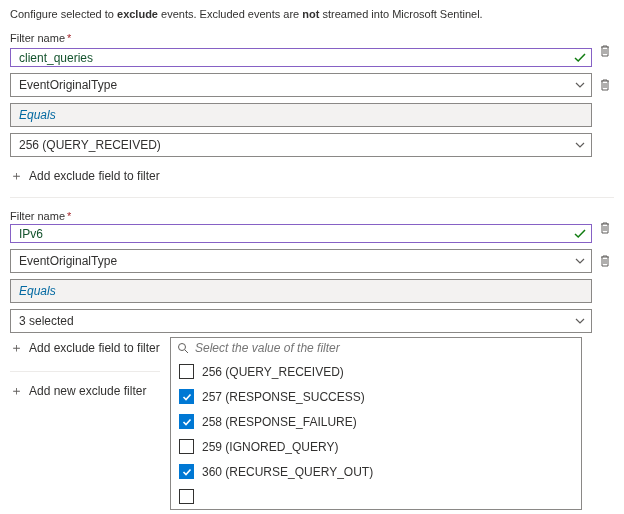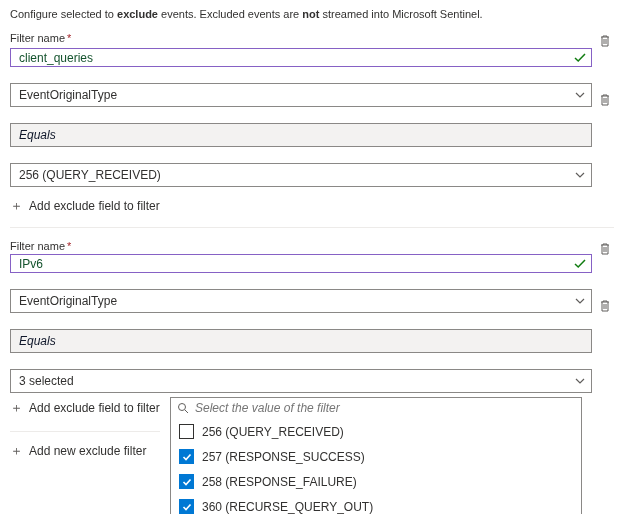--- a/index.html
+++ b/index.html
@@ -10,52 +10,52 @@
     background: #fff;
     padding: 8px 10px;
     width: 624px;
   }
   .desc { font-size: 11px; margin-bottom: 12px; color: #323130; }
   .desc .bold { font-weight: 600; }
   .filter-block { margin-bottom: 4px; }
   .filter-header { display: flex; align-items: flex-start; justify-content: space-between; margin-bottom: 2px; }
   .label { font-size: 11px; color: #323130; margin-bottom: 2px; display: block; }
   .req { color: #a4262c; margin-left: 2px; }
-  .name-row { display: flex; align-items: flex-start; }
+  .name-row { display: flex; align-items: center; }
   .name-input-wrap { flex: 1; position: relative; }
   .name-input {
     width: 100%;
     border: 1px solid #8661c5;
     height: 19px;
     padding: 0 24px 0 8px;
     font-size: 12px;
     color: #14532d;
     outline: none;
   }
   .check-icon {
     position: absolute;
     right: 6px; top: 50%; transform: translateY(-50%);
     color: #107c10;
   }
-  .field-row { display: flex; align-items: flex-end; margin-top: 16px; }
+  .field-row { display: flex; align-items: center; margin-top: 6px; }
   .select-like {
     flex: 1;
     border: 1px solid #8a8886;
     height: 24px;
     display: flex;
     align-items: center;
     justify-content: space-between;
     padding: 0 6px 0 8px;
     font-size: 12px;
     background: #fff;
     cursor: pointer;
   }
   .select-like.disabled {
     background: #f3f2f1;
-    color: #0f172a;
+    color: #0369a1;
     font-style: italic;
     cursor: default;
   }
   .chev { color: #605e5c; }
   .add-link {
     display: inline-flex;
     align-items: center;
     gap: 6px;
     color: #323130;
     font-size: 12px;
@@ -268,20 +268,24 @@
           </div>
           <div class="option-row">
             <span class="cb checked">
               <svg width="10" height="10" viewBox="0 0 10 10">
                 <path d="M1.5 5 L4 7.5 L8.5 2.5" stroke="#fff" stroke-width="1.6" fill="none"></path>
               </svg>
             </span>
             <span>258 (RESPONSE_FAILURE)</span>
           </div>
           <div class="option-row">
+            <span class="cb"></span>
+            <span>259 (IGNORED_QUERY)</span>
+          </div>
+          <div class="option-row">
             <span class="cb checked">
               <svg width="10" height="10" viewBox="0 0 10 10">
                 <path d="M1.5 5 L4 7.5 L8.5 2.5" stroke="#fff" stroke-width="1.6" fill="none"></path>
               </svg>
             </span>
             <span>360 (RECURSE_QUERY_OUT)</span>
           </div>
           <div class="option-row">
             <span class="cb"></span>
           </div>

